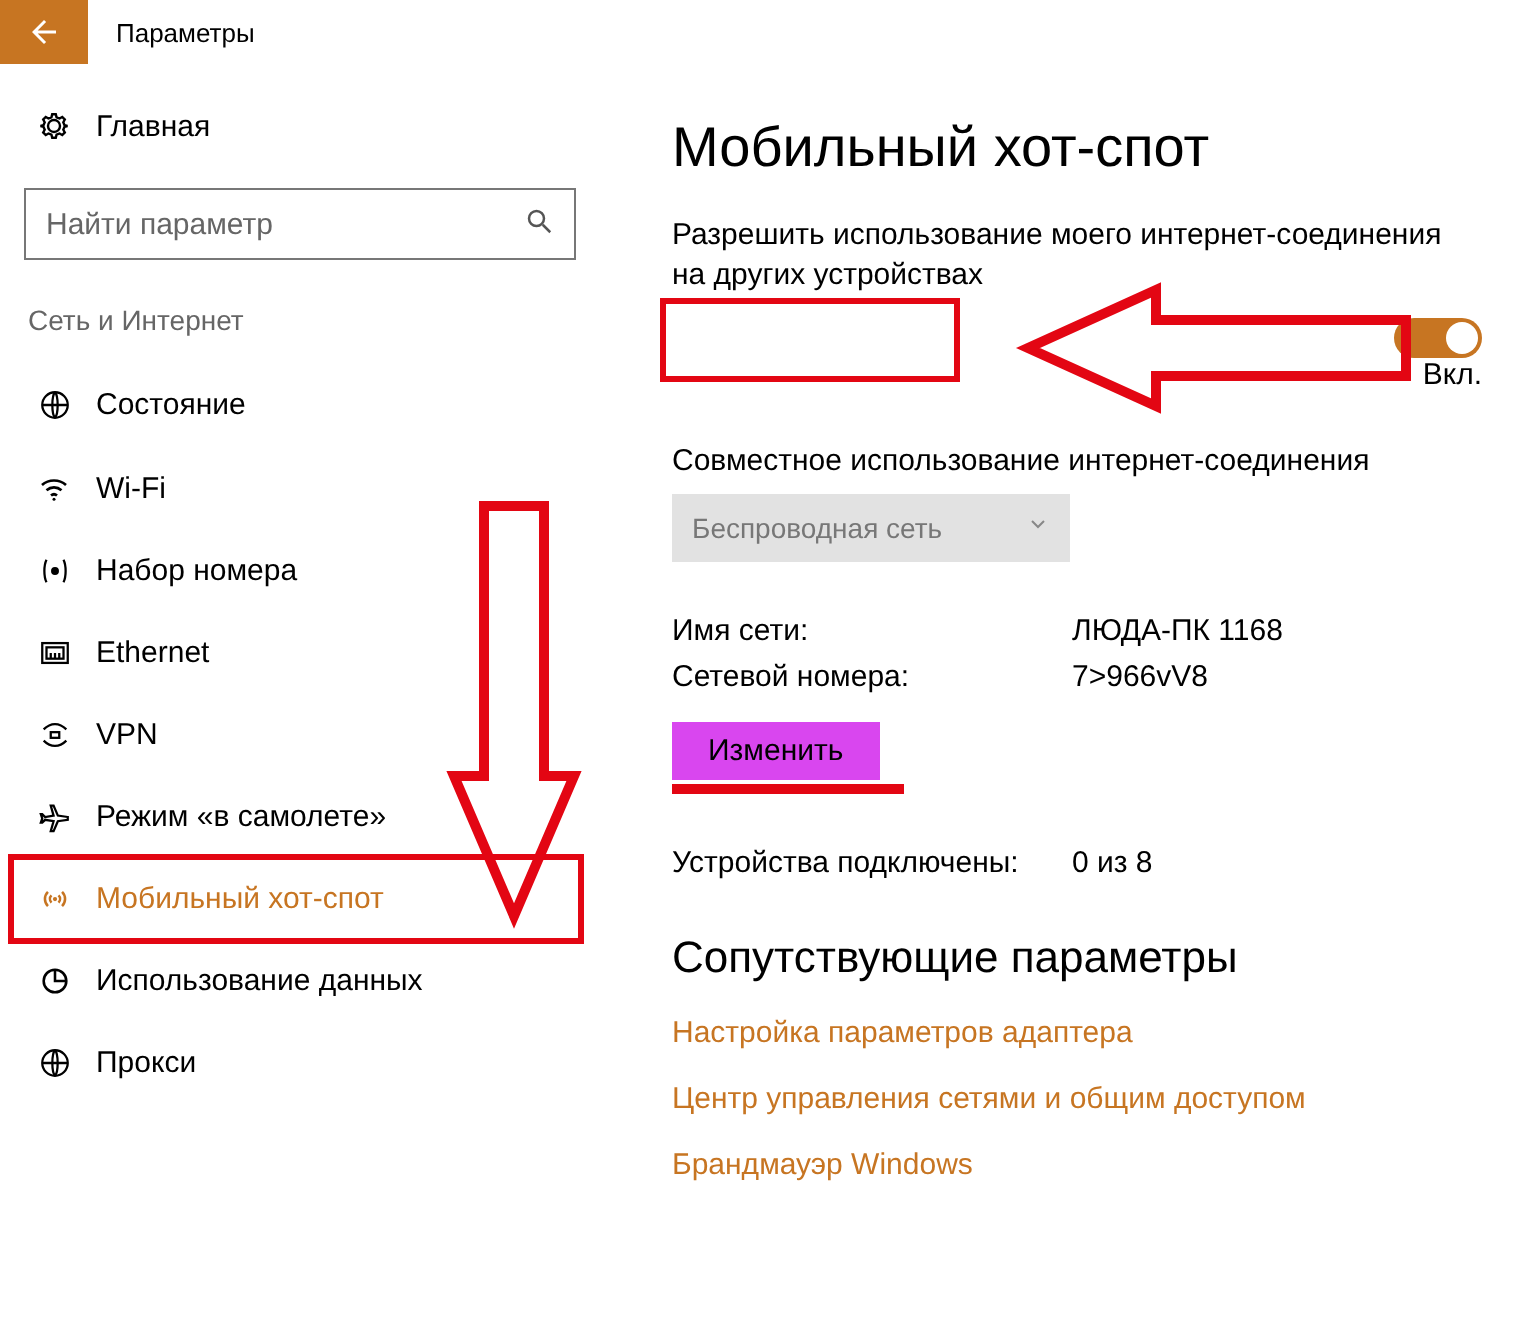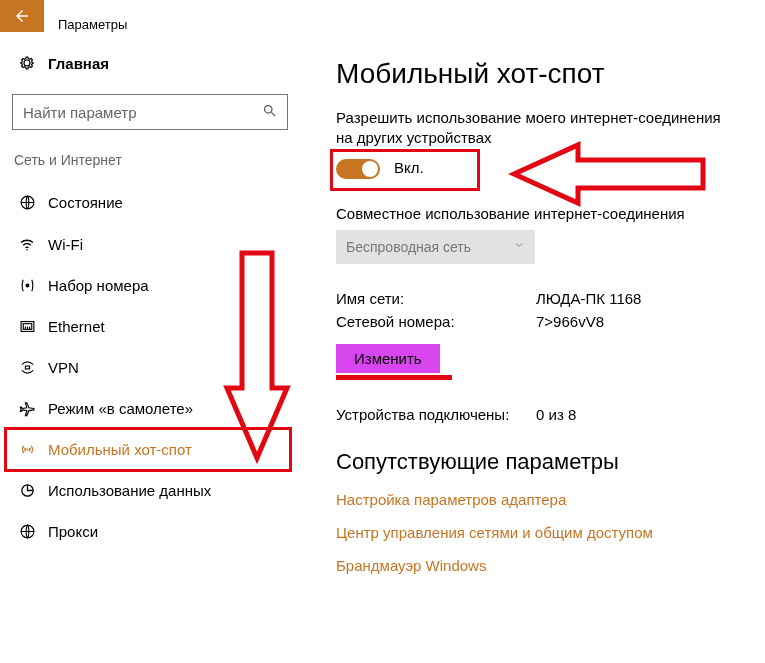--- a/index.html
+++ b/index.html
@@ -9,21 +9,21 @@
     color: #000;
     background: #fff;
     width: 765px;
     height: 663px;
     position: relative;
     overflow: hidden;
   }
   .header {
     height: 32px;
     display: flex;
-    align-items: flex-end;
+    align-items: center;
   }
   .back-btn {
     width: 44px;
     height: 32px;
     background: #c77522;
     color: #fff;
     display: flex;
     align-items: center;
     justify-content: center;
     font-size: 18px;
@@ -40,21 +40,20 @@
   }
   .sidebar {
     width: 300px;
     padding: 14px 10px 0 10px;
   }
   .home-row {
     display: flex;
     align-items: center;
     padding: 8px 4px;
     cursor: pointer;
-    font-weight: bold;
   }
   .icon-slot {
     width: 26px;
     display: inline-flex;
     justify-content: center;
     align-items: center;
     font-size: 16px;
     color: #222;
   }
   .home-row .label { margin-left: 8px; font-size: 15px; }
@@ -110,24 +109,25 @@
     margin-bottom: 18px;
   }
   .desc {
     font-size: 15px;
     line-height: 1.35;
     margin-bottom: 10px;
     color: #000;
   }
   .toggle-row {
     display: flex;
-    align-items: flex-start;
+    align-items: flex-end;
     position: relative;
     margin-bottom: 26px;
     margin-top: 4px;
+    flex-direction: column;
   }
   .toggle-box {
     position: absolute;
     left: -6px;
     top: -10px;
     width: 150px;
     height: 42px;
     border: 3px solid #e30613;
     pointer-events: none;
   }

